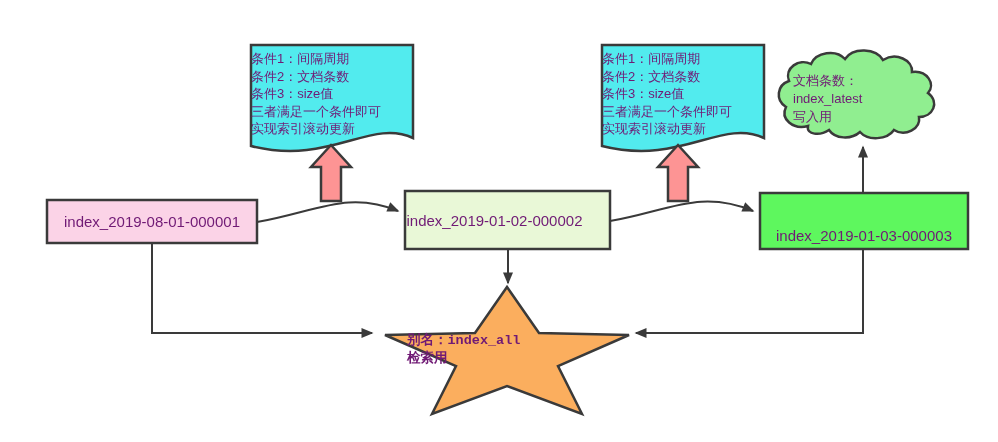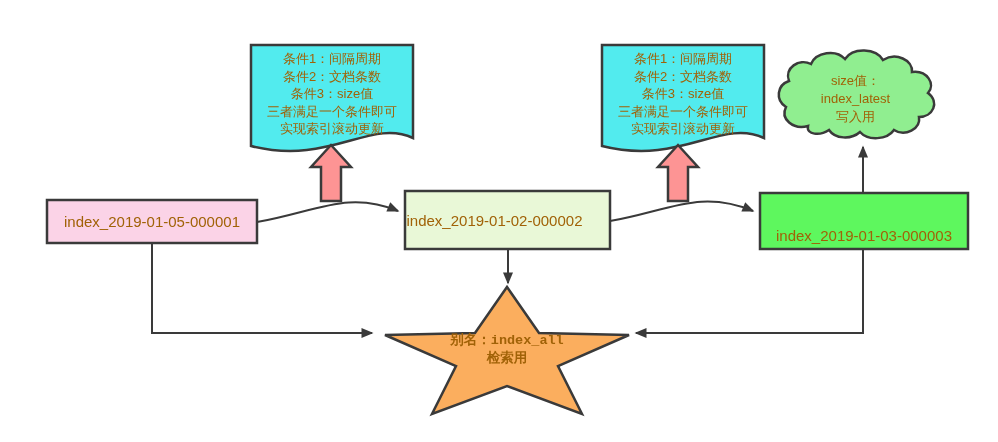--- a/index.html
+++ b/index.html
@@ -4,21 +4,21 @@
 <style>
   html,body { margin:0; padding:0; background:#fff; }
   .canvas {
     position:relative; width:998px; height:442px; background:#ffffff;
     font-family:"Liberation Sans","DejaVu Sans",sans-serif; overflow:hidden;
   }
   .canvas svg { position:absolute; left:0; top:0; }
   .shape { stroke:#3a3a3a; stroke-width:2.5; stroke-linejoin:miter; }
   .conn  { fill:none; stroke:#3a3a3a; stroke-width:2; }
   .txt {
-    position:absolute; color:#a16207; text-align:center; white-space:pre-line;
+    position:absolute; color:#701a75; text-align:left; white-space:pre-line;
   }
   .callout-txt { font-size:13px; line-height:17.5px; }
   .cloud-txt   { font-size:13px; line-height:18px; }
   .box-label   { display:flex; align-items:center; justify-content:center;
                  font-size:15px; white-space:nowrap; }
   .star-txt    { font-size:13.5px; font-weight:bold; line-height:18px;font-family:Liberation Mono, monospace; }
 </style>
 </head>
 <body>
 
@@ -60,21 +60,21 @@
   <div class="txt callout-txt" style="left:251px; top:50px; width:162px;">条件1：间隔周期
 条件2：文档条数
 条件3：size值
 三者满足一个条件即可
 实现索引滚动更新</div>
   <div class="txt callout-txt" style="left:602px; top:50px; width:162px;">条件1：间隔周期
 条件2：文档条数
 条件3：size值
 三者满足一个条件即可
 实现索引滚动更新</div>
-  <div class="txt cloud-txt" style="left:793px; top:72px; width:125px;">size值：
+  <div class="txt cloud-txt" style="left:793px; top:72px; width:125px;">文档条数：
 index_latest
 写入用</div>
-  <div class="txt box-label" style="left:47px; top:200px; width:210px; height:43px;">index_2019-01-05-000001</div>
+  <div class="txt box-label" style="left:47px; top:200px; width:210px; height:43px;">index_2019-08-01-000001</div>
   <div class="txt box-label" style="left:405px; top:191px; width:179px; height:58px;">index_2019-01-02-000002</div>
   <div class="txt box-label" style="left:760px; top:207px; width:208px; height:56px;">index_2019-01-03-000003</div>
   <div class="txt star-txt" style="left:407px; top:332px; width:200px;">别名：index_all
 检索用</div>
 </div>
 
 </body></html>

